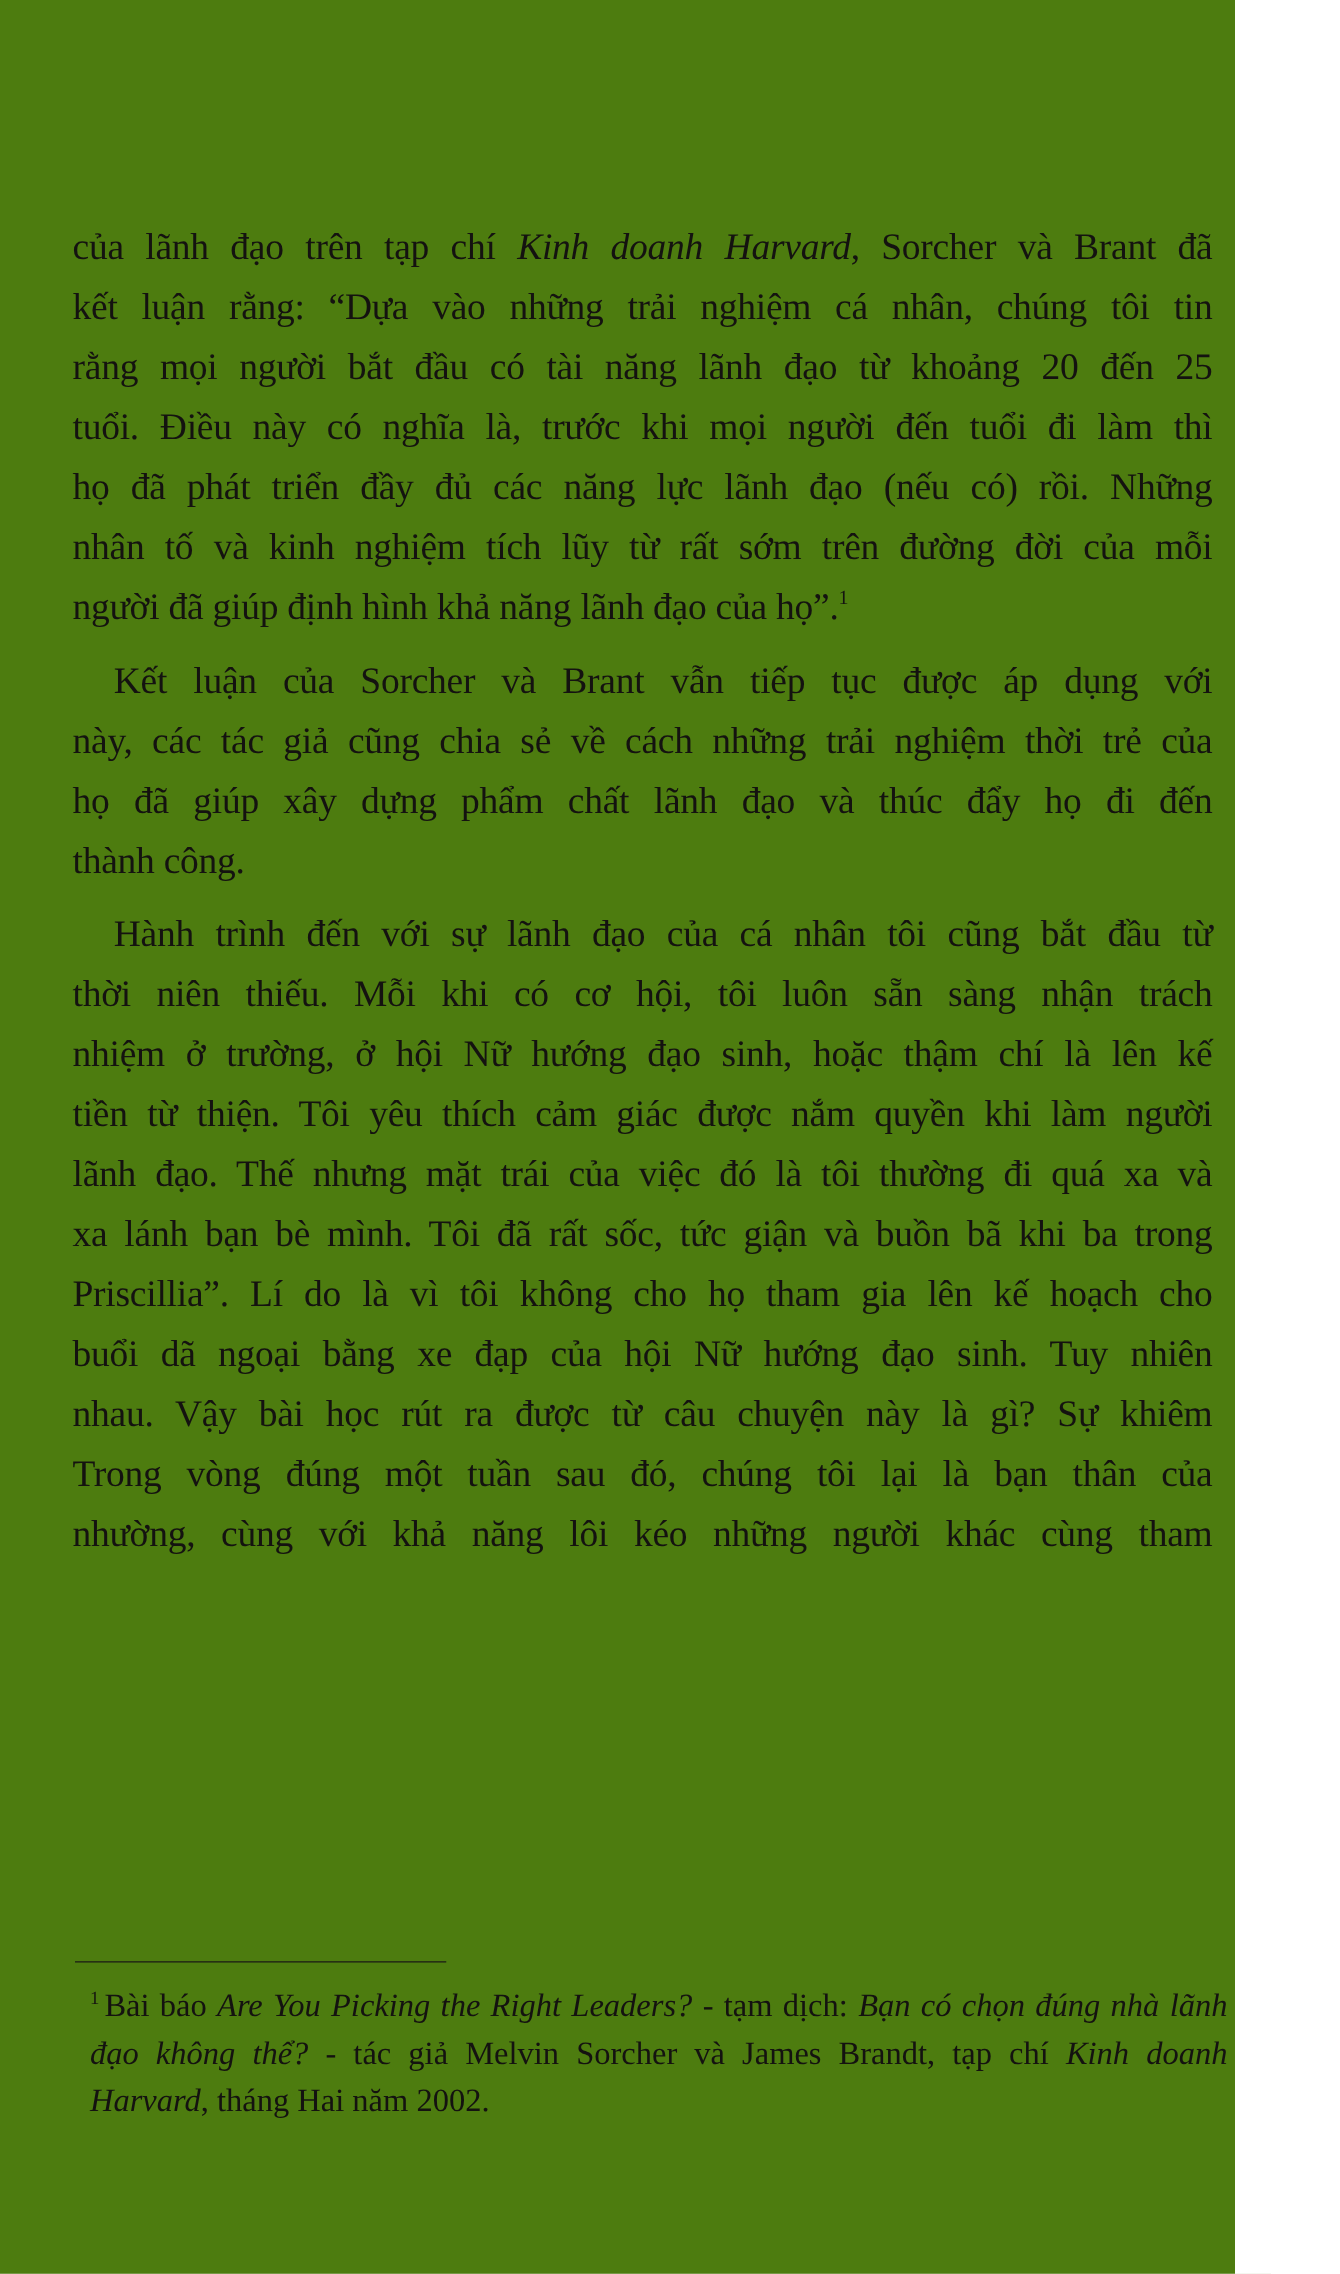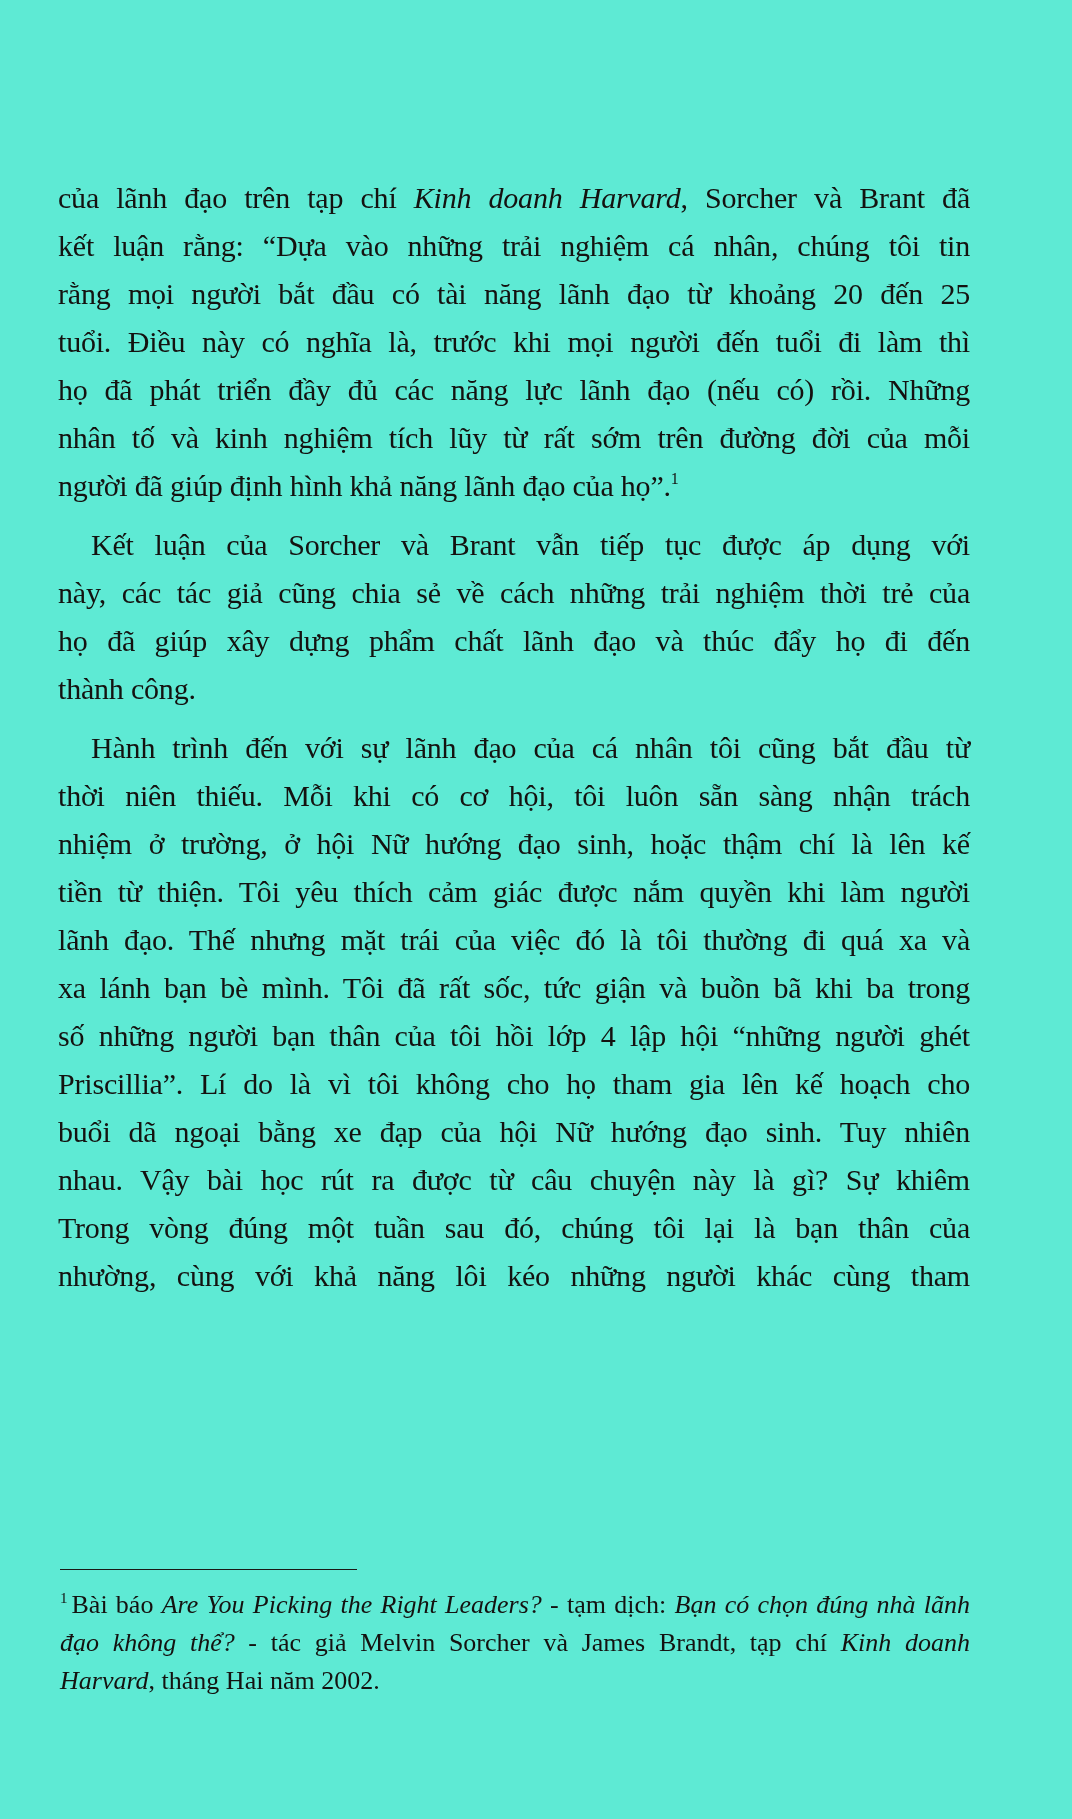--- a/index.html
+++ b/index.html
@@ -11,22 +11,22 @@
     width: 1072px;
     height: 1819px;
     position: relative;
     overflow: hidden;
     color: #141210;
     font-family: "Liberation Serif", "DejaVu Serif", serif;
   }
   .page {
     position: absolute;
     left: 0; top: 0;
-    width: 1072px; height: 1819px;
-    background: #5eead4;
+    width: 988px; height: 1819px;
+    background: #4d7c0f;
   }
   .body-text {
     position: absolute;
     left: 58px;
     top: 174px;
     width: 912px;
     font-size: 30px;
   }
   .para {
     margin: 0 0 11px 0;
@@ -55,21 +55,21 @@
   .fn-rule {
     position: absolute;
     left: 60px;
     top: 1569px;
     width: 297px;
     height: 0;
     border-top: 1.6px solid #1a1816;
   }
   .footnote {
     position: absolute;
-    left: 60px;
+    left: 72px;
     top: 1586px;
     width: 910px;
     font-size: 26px;
   }
   .footnote .line {
     height: 38px;
     line-height: 38px;
     letter-spacing: 0;
   }
   sup.fnmark {
@@ -103,21 +103,20 @@
       <span class="line last"><span>thành công.</span></span>
     </p>
 
     <p class="para">
       <span class="line indent"><span>Hành trình đến với sự lãnh đạo của cá nhân tôi cũng bắt đầu từ</span></span>
       <span class="line"><span>thời niên thiếu. Mỗi khi có cơ hội, tôi luôn sẵn sàng nhận trách</span></span>
       <span class="line"><span>nhiệm ở trường, ở hội Nữ hướng đạo sinh, hoặc thậm chí là lên kế</span></span>
       <span class="line"><span>tiền từ thiện. Tôi yêu thích cảm giác được nắm quyền khi làm người</span></span>
       <span class="line"><span>lãnh đạo. Thế nhưng mặt trái của việc đó là tôi thường đi quá xa và</span></span>
       <span class="line"><span>xa lánh bạn bè mình. Tôi đã rất sốc, tức giận và buồn bã khi ba trong</span></span>
-      <span class="line"><span>số những người bạn thân của tôi hồi lớp 4 lập hội “những người ghét</span></span>
       <span class="line"><span>Priscillia”. Lí do là vì tôi không cho họ tham gia lên kế hoạch cho</span></span>
       <span class="line"><span>buổi dã ngoại bằng xe đạp của hội Nữ hướng đạo sinh. Tuy nhiên</span></span>
       <span class="line"><span>nhau. Vậy bài học rút ra được từ câu chuyện này là gì? Sự khiêm</span></span>
       <span class="line"><span>Trong vòng đúng một tuần sau đó, chúng tôi lại là bạn thân của</span></span>
       <span class="line"><span>nhường, cùng với khả năng lôi kéo những người khác cùng tham</span></span>
     </p>
   </div>
 
   <div class="fn-rule"></div>
 

